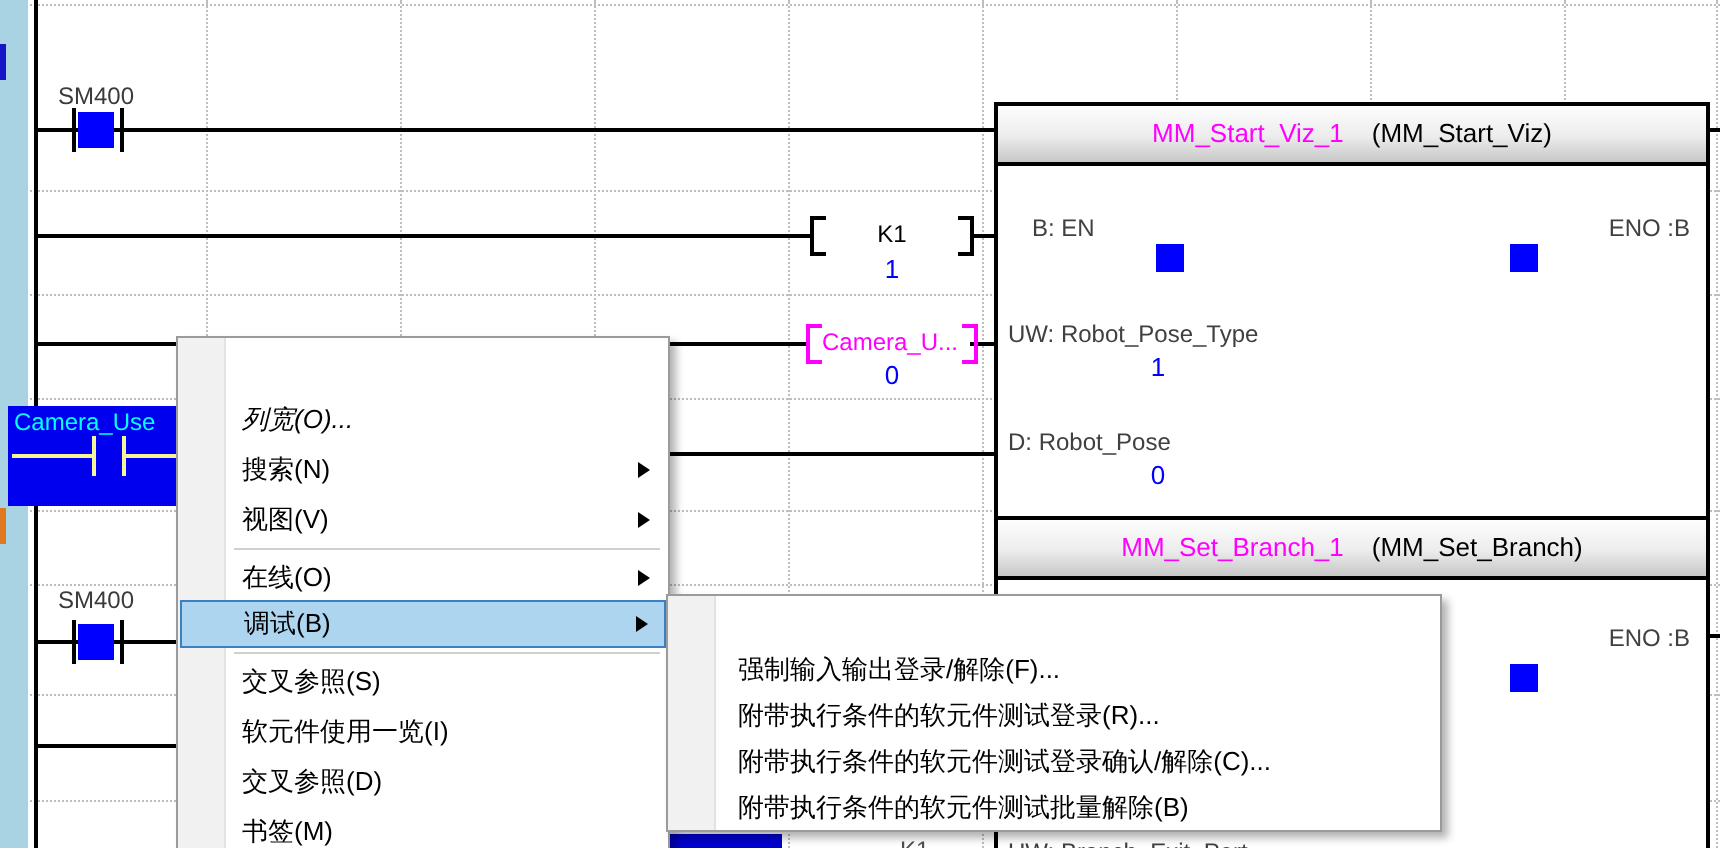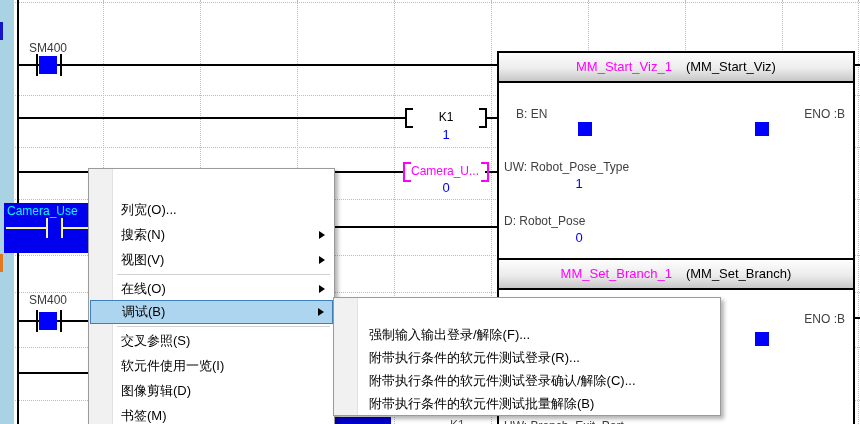--- a/index.html
+++ b/index.html
@@ -156,21 +156,21 @@
   <div class="selcell">
     <div class="nm">Camera_Use</div>
     <div class="yline" style="left:2px;width:40px;"></div>
     <div class="ybar" style="left:42px;"></div>
     <div class="ybar" style="left:57px;"></div>
     <div class="yline" style="left:59px;width:41px;"></div>
   </div>
 
   <div class="menu" style="left:88px;top:168px;width:245px;height:262px;">
     <div class="gutter"></div>
-    <div class="mi" style="top:28px;height:25px;">
+    <div class="mi" style="top:28px;height:25px;font-style:italic;">
       <span class="lbl">列宽(O)...</span>
       </div>
     <div class="mi" style="top:53px;height:25px;">
       <span class="lbl">搜索(N)</span>
       <span class="arrow"></span>
       </div>
     <div class="mi" style="top:78px;height:25px;">
       <span class="lbl">视图(V)</span>
       <span class="arrow"></span>
       </div>
@@ -184,21 +184,21 @@
       <span class="arrow"></span>
       </div>
     <div class="msep" style="top:157px;"></div>
     <div class="mi" style="top:159px;height:25px;">
       <span class="lbl">交叉参照(S)</span>
       </div>
     <div class="mi" style="top:184px;height:25px;">
       <span class="lbl">软元件使用一览(I)</span>
       </div>
     <div class="mi" style="top:209px;height:25px;">
-      <span class="lbl">图像剪辑(D)</span>
+      <span class="lbl">交叉参照(D)</span>
       </div>
     <div class="mi" style="top:234px;height:25px;">
       <span class="lbl">书签(M)</span>
       </div>
   </div>
 
   <div class="menu submenu" style="left:333px;top:297px;width:386px;height:117px;">
     <div class="gutter"></div>
     <div class="mi" style="top:25px;height:23px;">
       <span class="lbl">强制输入输出登录/解除(F)...</span>

